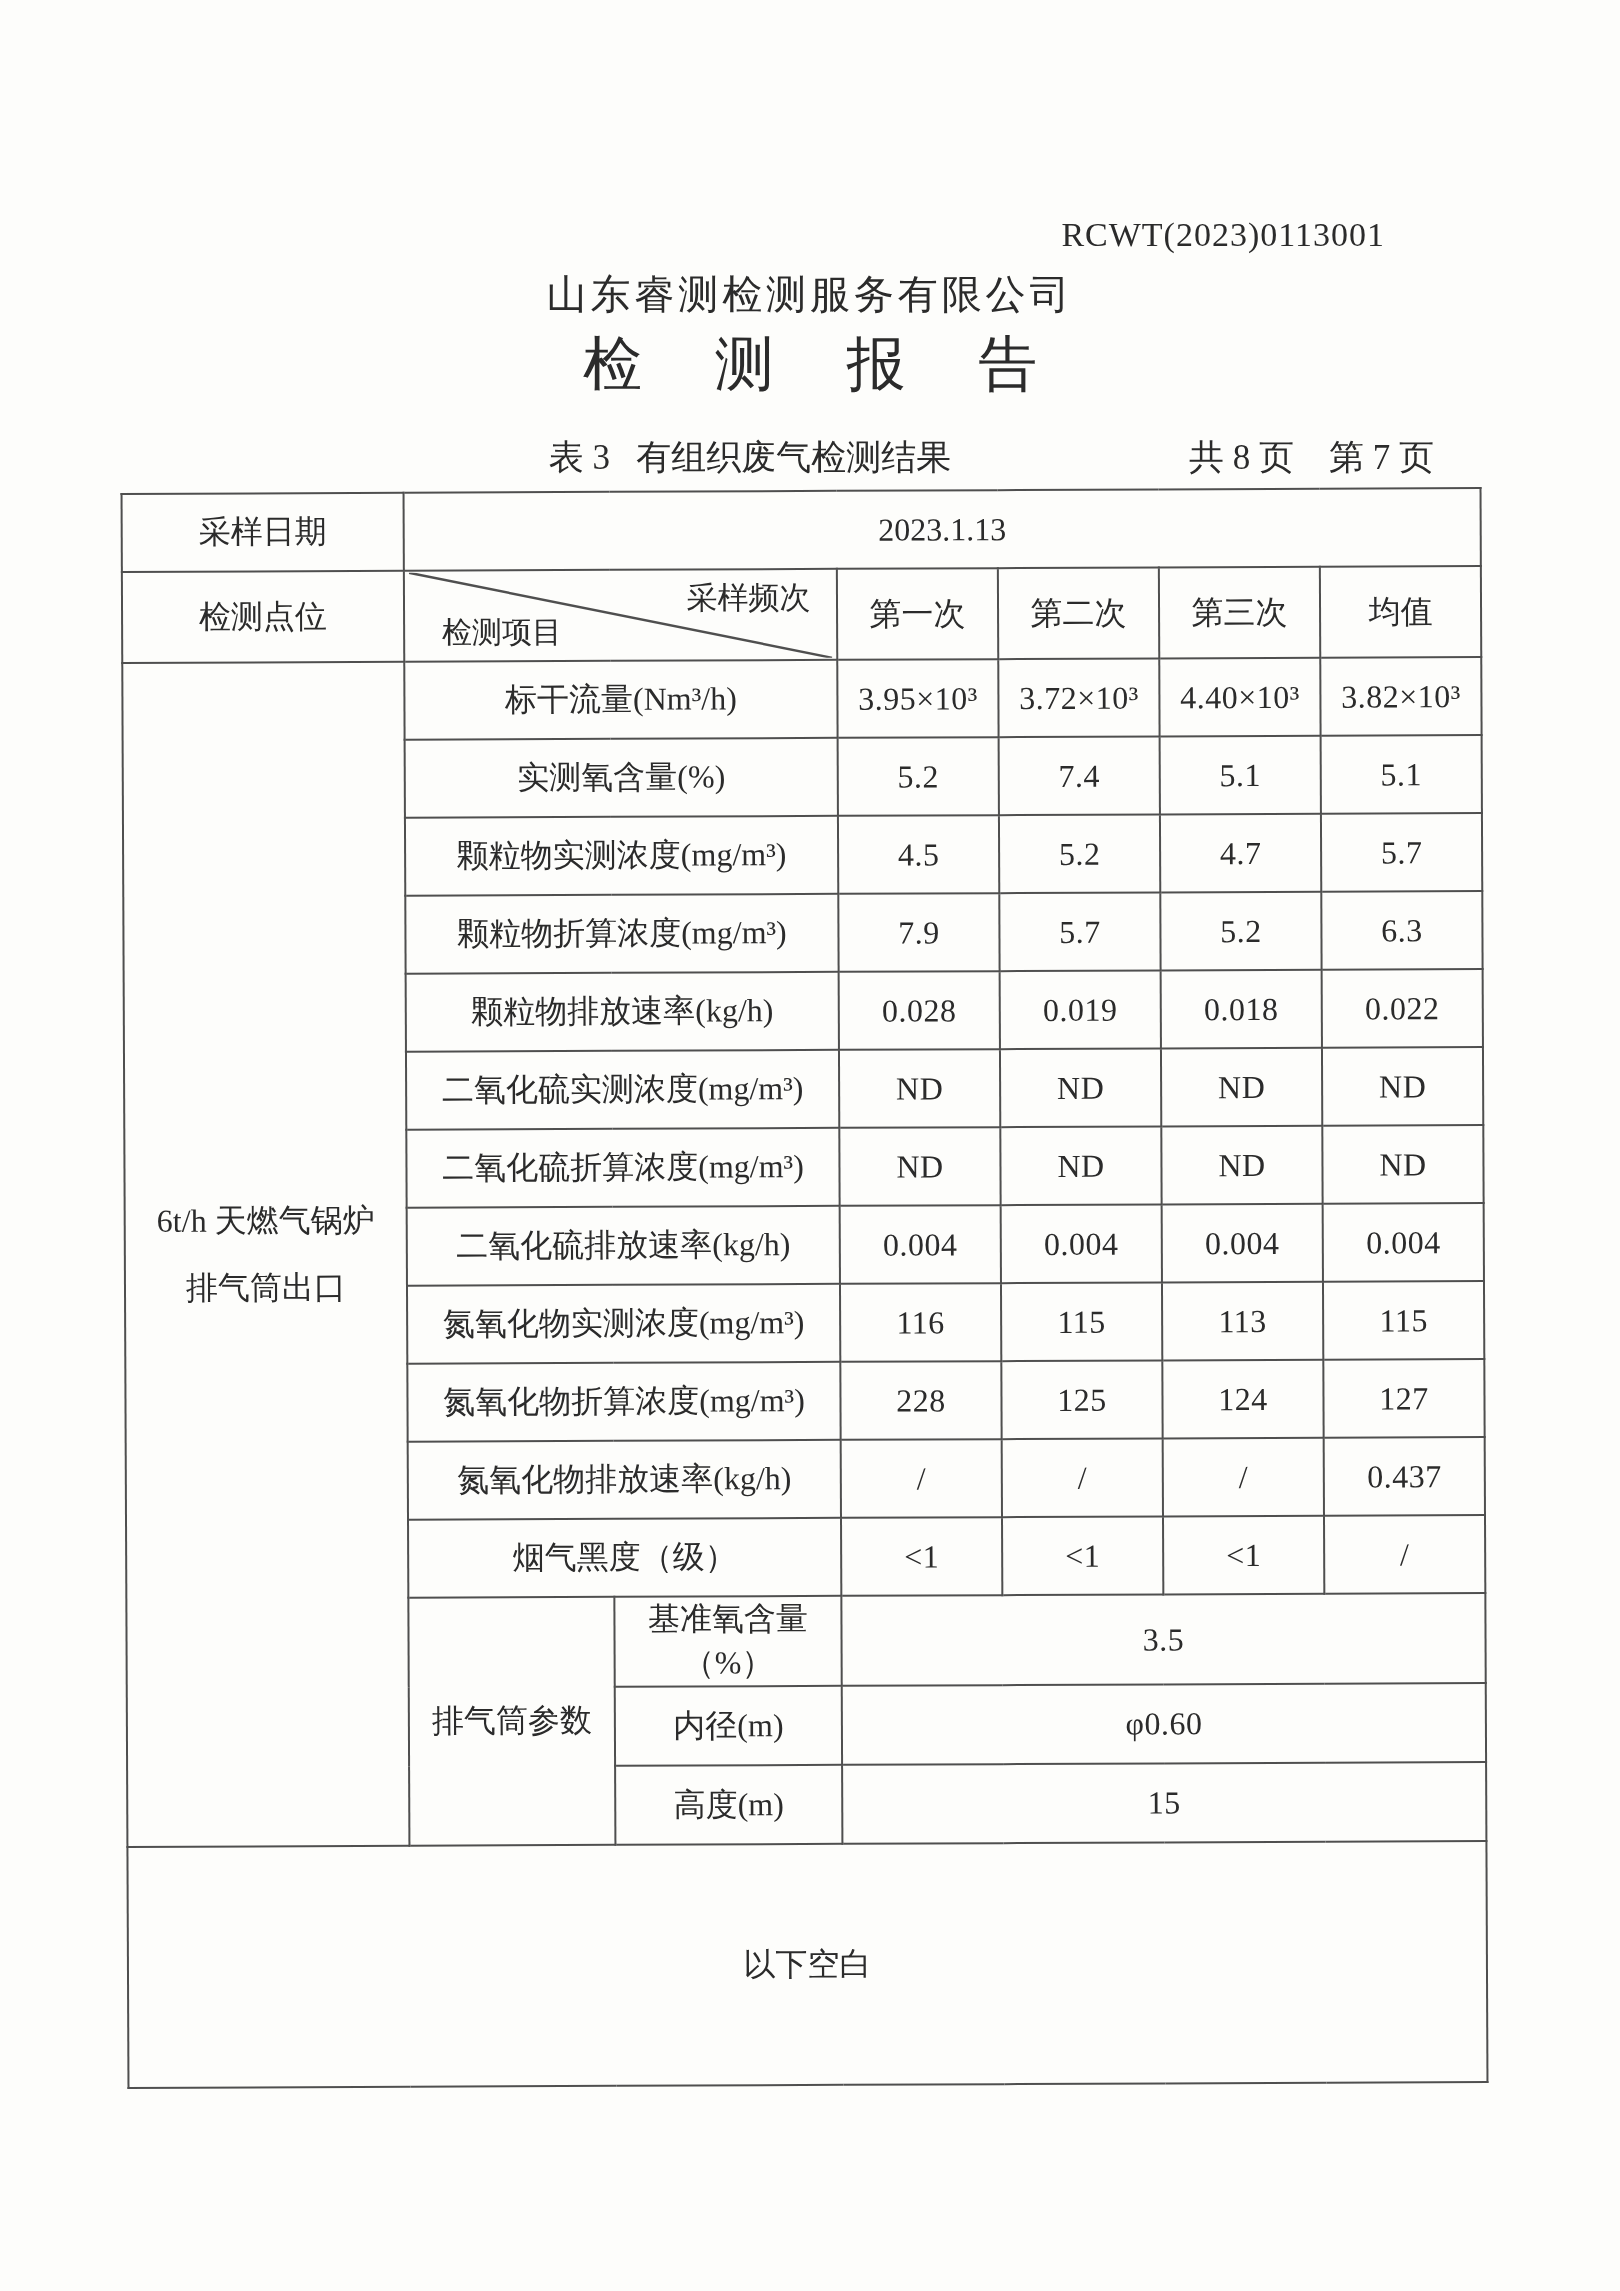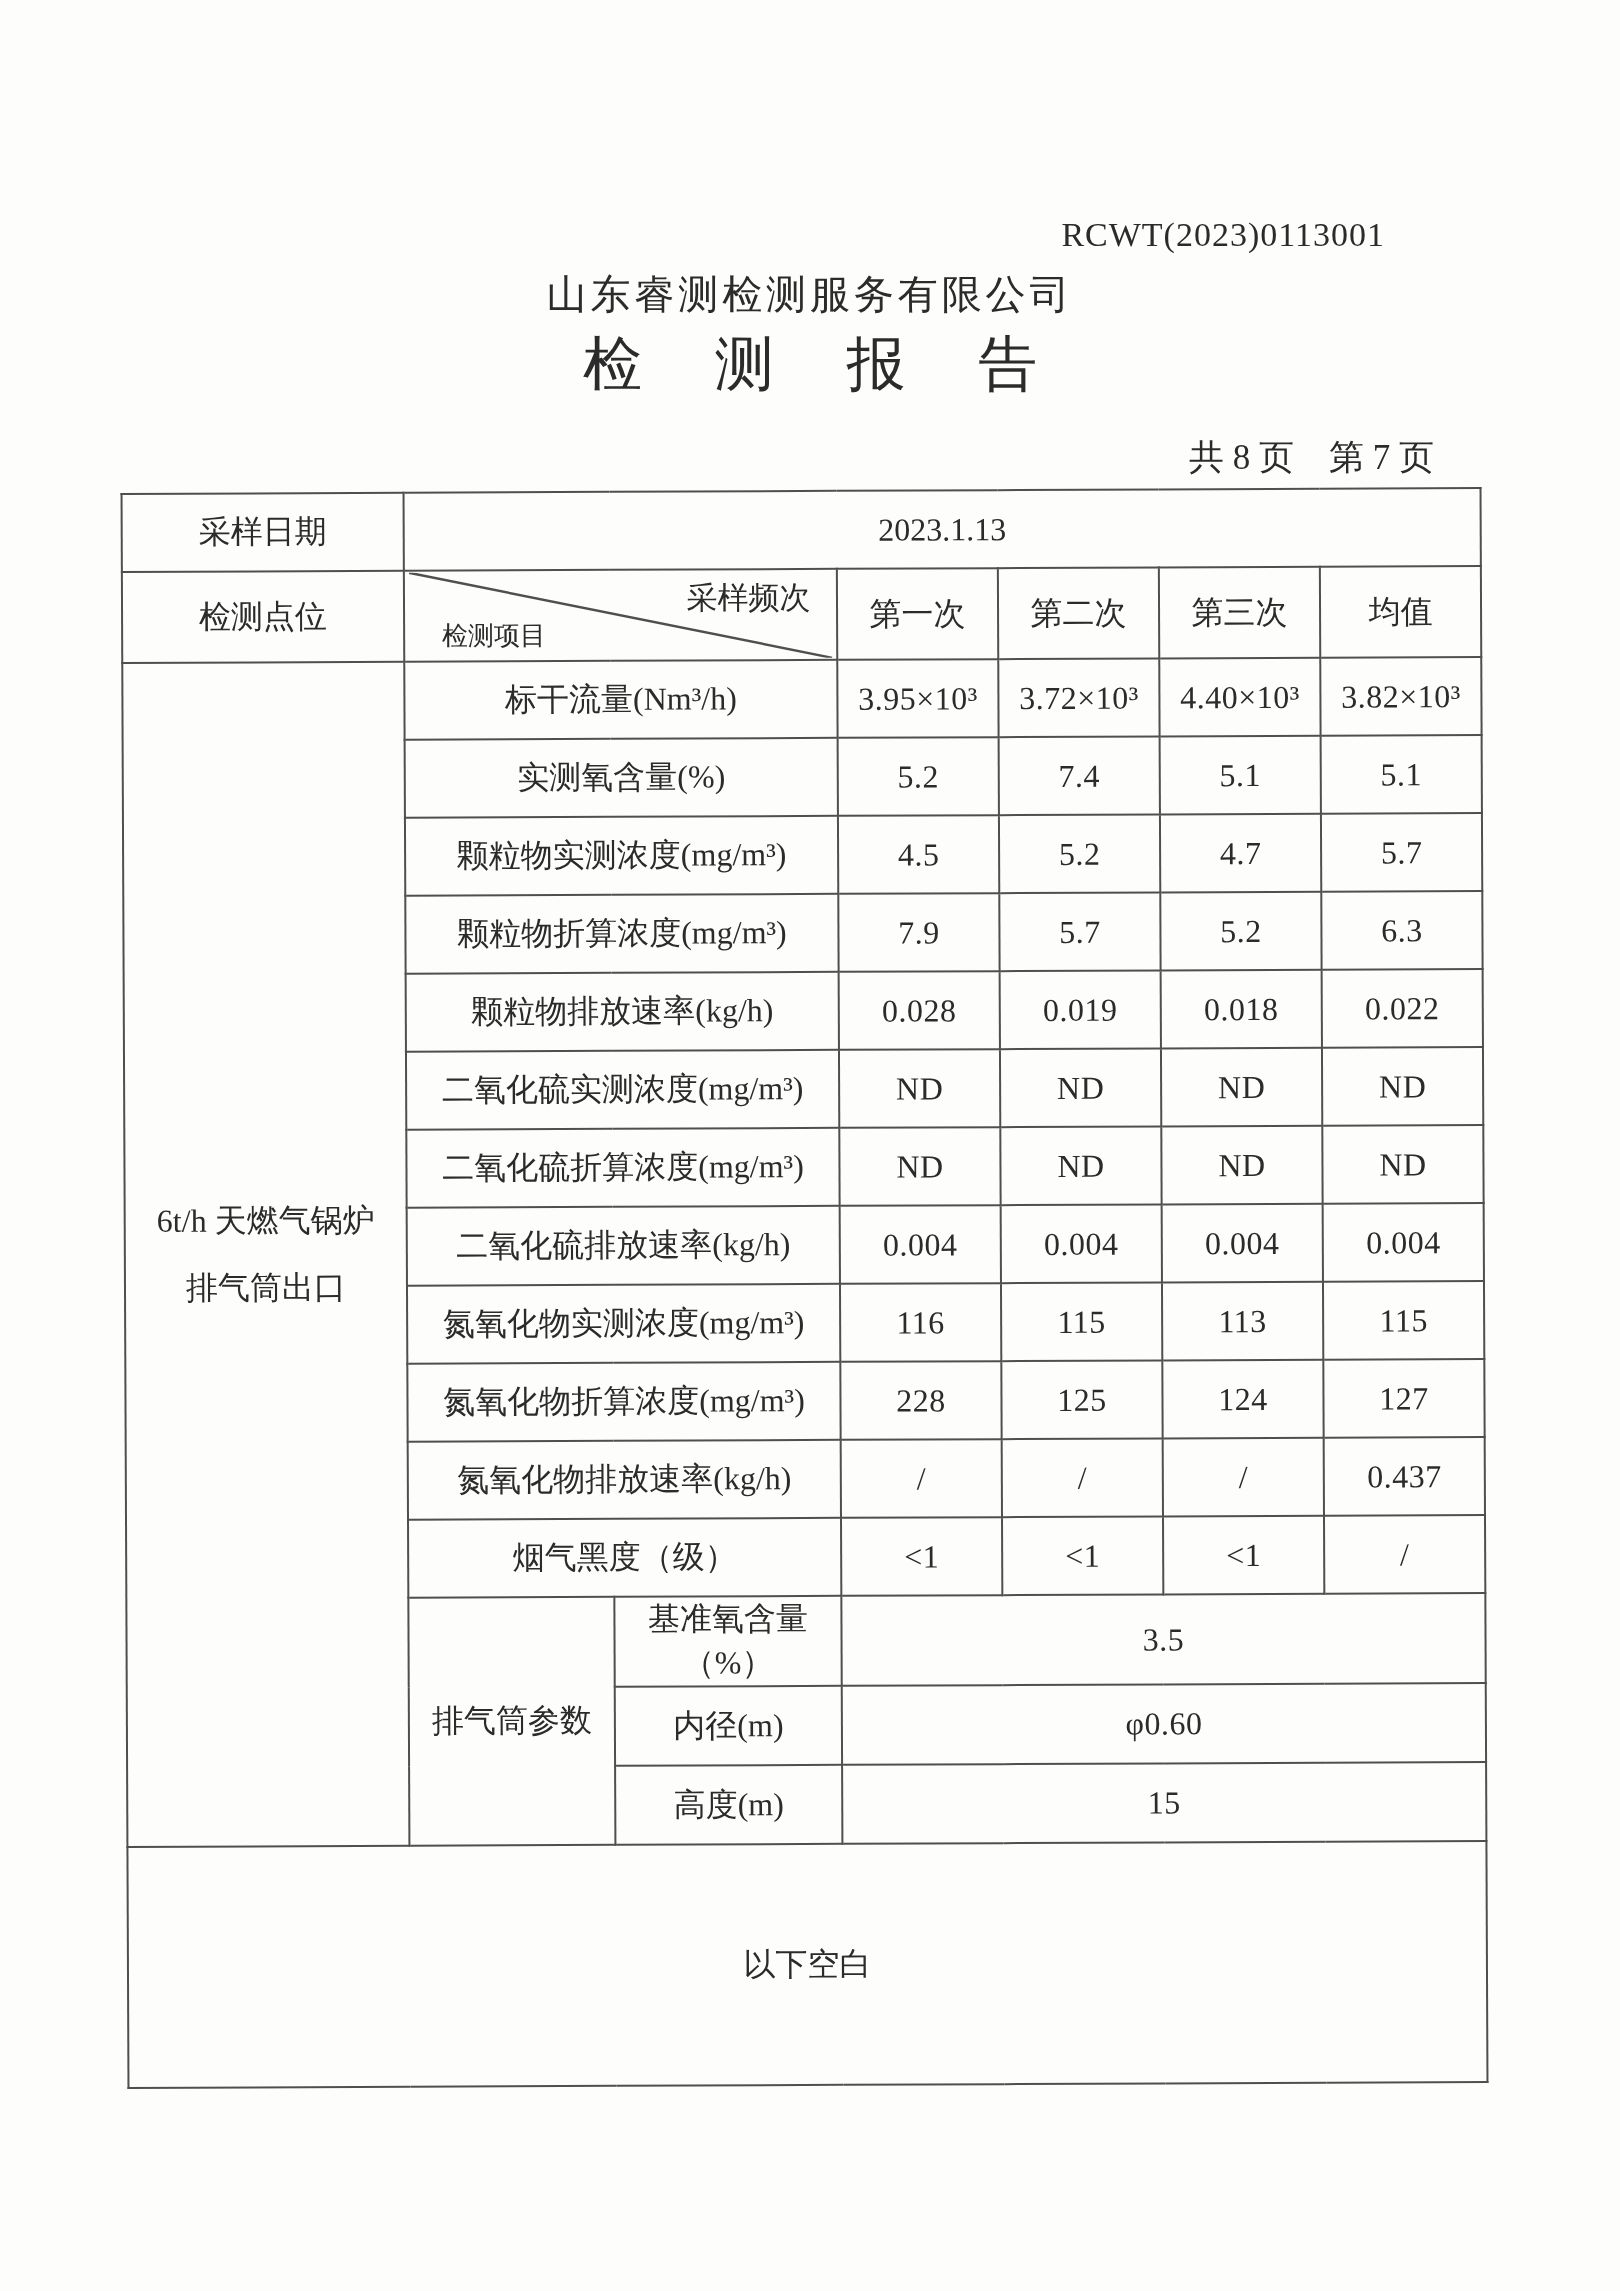--- a/index.html
+++ b/index.html
@@ -48,36 +48,37 @@
   tr.h-head  td { height:91px; }
   tr.h-row   td { height:78px; }
   tr.h-param td { height:79px; }
   tr.h-blank td { height:241px; }
 
   td.point-cell { line-height:2.1; font-size:31px; }
   td.diag-cell { position:relative; padding:0; }
   .diag-wrap { position:relative; width:100%; height:87px; }
   .diag-wrap svg { position:absolute; left:0; top:0; width:100%; height:100%; display:block; }
   .diag-top    { position:absolute; top:5.9px;  right:21.6px; font-size:31px; }
-  .diag-bottom { position:absolute; bottom:5.9px; left:33px; font-size:26px; }
+  .diag-bottom { position:absolute; bottom:5.9px; left:33px; font-size:30px; }
 
   td.blank-cell {
     vertical-align:top; text-align:left;
     padding:11.8px 0 0 25.5px; font-size:32px;
   }
   td.val-cell { letter-spacing:0.5px; }
 </style>
 </head>
 <body>
 
 <div class="page">
 
   <div class="report-no">RCWT(2023)0113001</div>
   <div class="company">山东睿测检测服务有限公司</div>
   <div class="title">检 测 报 告</div>
+  <div class="caption">表 3   有组织废气检测结果</div>
   <div class="pagination">共 8 页    第 7 页</div>
 
   <table class="report-table">
     <colgroup>
       <col style="width:282px">
         <col style="width:206px">
         <col style="width:227px">
       <col style="width:161px">
         <col style="width:161px">
         <col style="width:161px">

